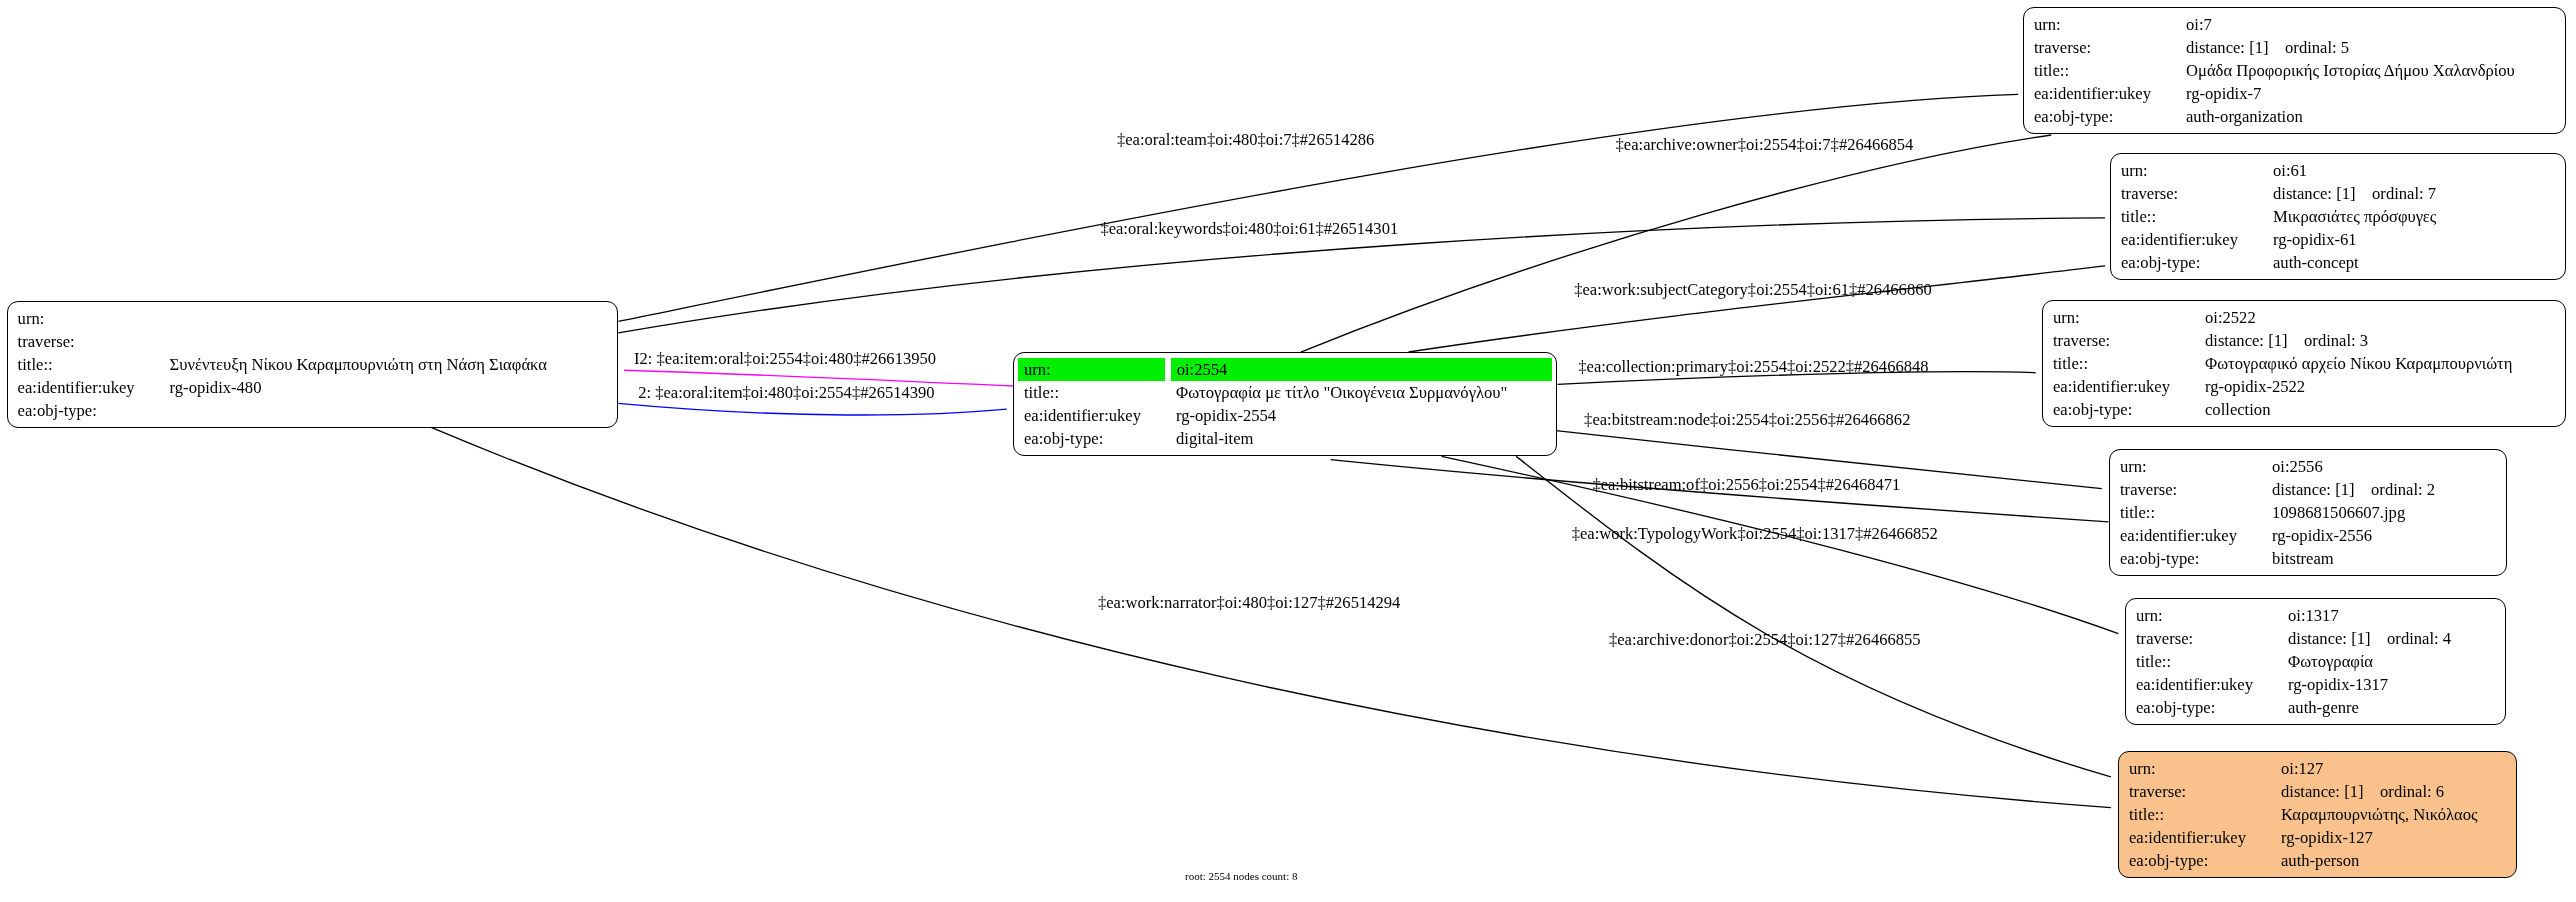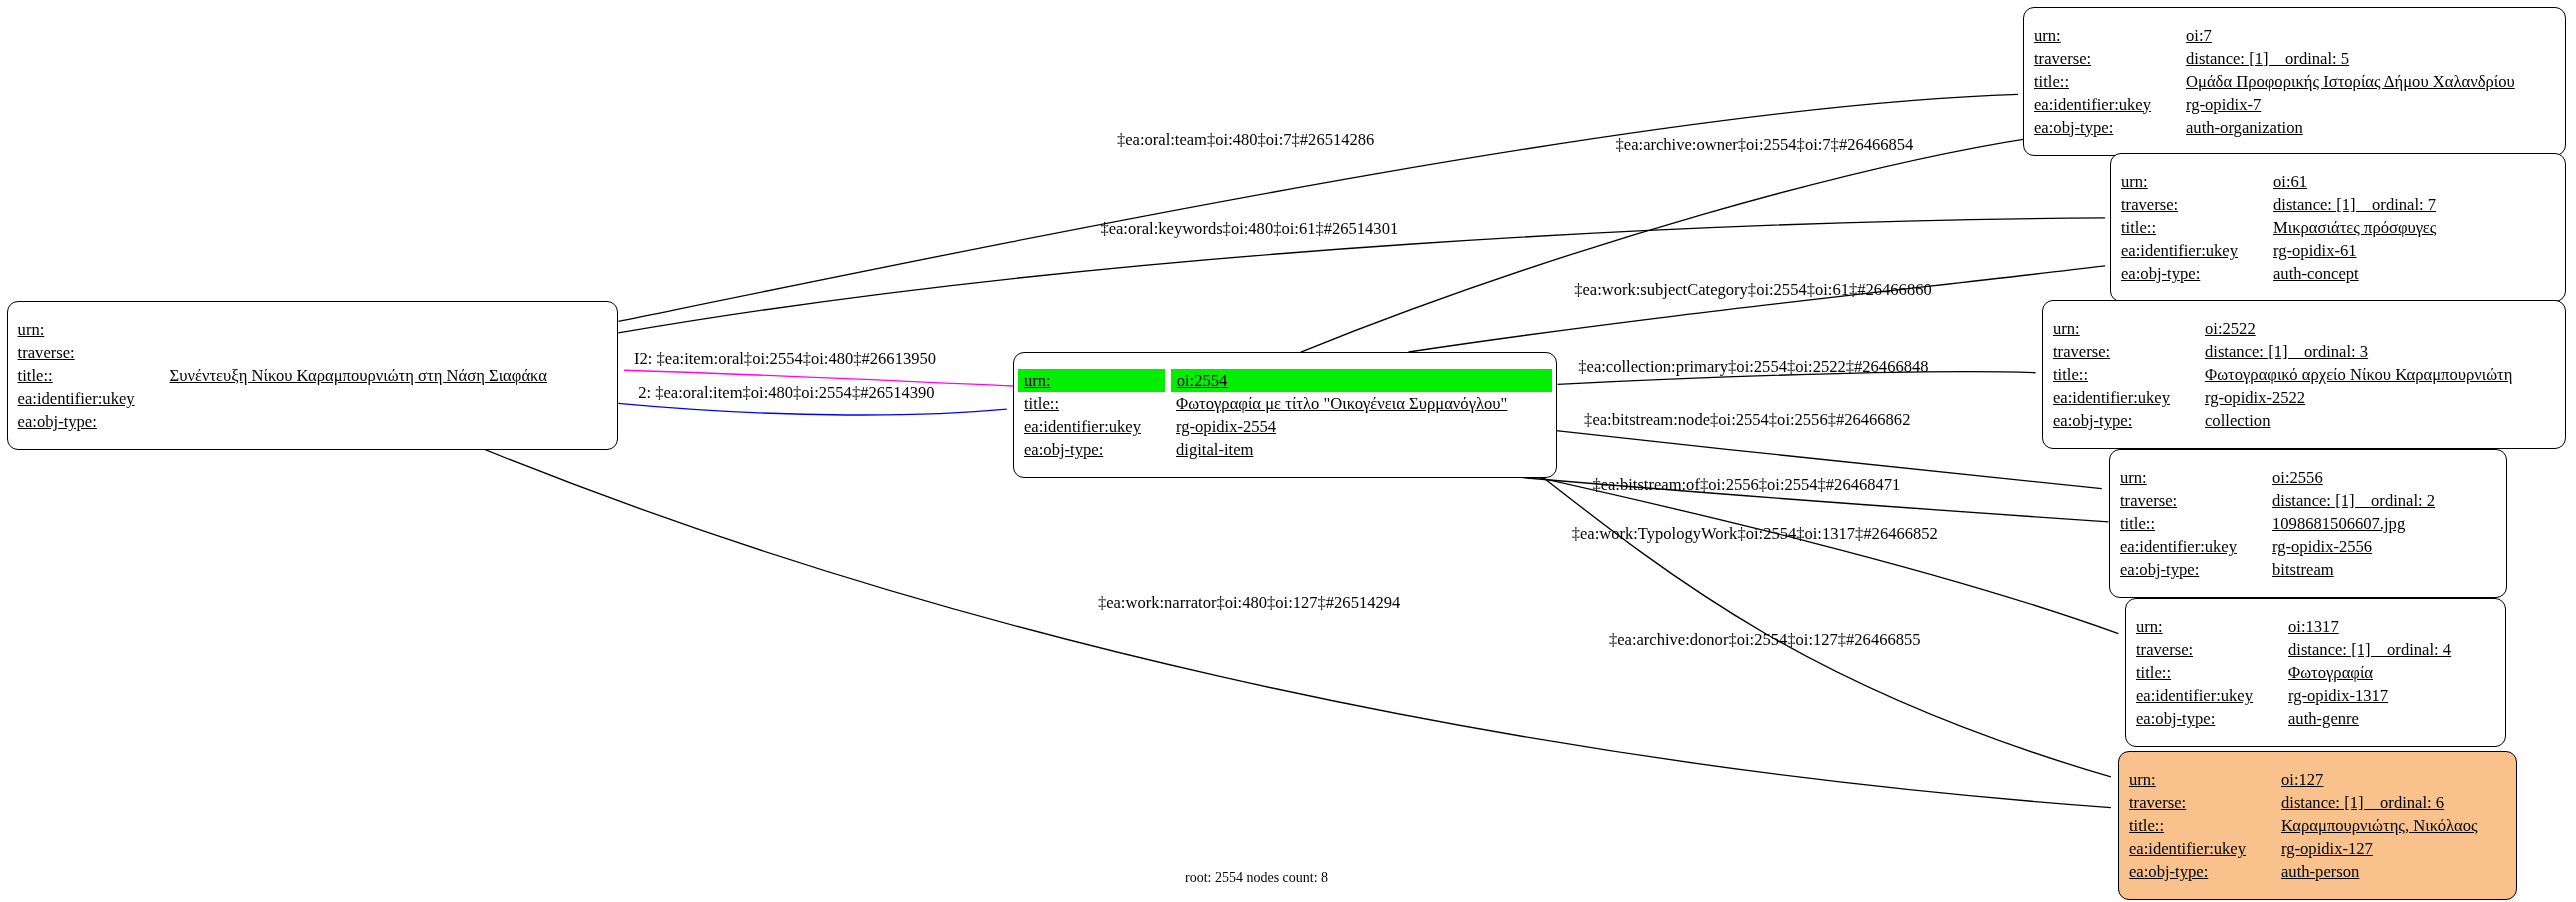--- a/index.html
+++ b/index.html
@@ -2,26 +2,26 @@
 <html style="font-size:13.3px"><head>
 <meta charset="utf-8">
 <style>
   html,body{margin:0;padding:0;background:#ffffff;}
   .canvas{position:relative;width:2576px;height:902px;background:#ffffff;overflow:hidden;
           font-family:"Liberation Serif",serif;color:#000;}
   svg.edges{position:absolute;left:0;top:0;z-index:0;}
   svg.edges path{fill:none;stroke-width:1.6px;}
   svg.edges text{font:20px "Liberation Serif",serif;fill:#000;}
   .node{position:absolute;z-index:1;background:#ffffff;border:1.2px solid #000;border-radius:11px;
-        padding:16px 0;font-size:16.6px;line-height:23px;box-sizing:border-box;text-decoration:underline;}
+        padding:5px 0;font-size:16.6px;line-height:23px;box-sizing:border-box;}
   .node.person{background:#f9c28d;}
   .row{display:grid;grid-template-columns:152px 1fr;padding:0 10px;white-space:pre;}
   .row.hl{padding:0 4.1px;grid-template-columns:147px 1fr;column-gap:5.8px;}
   .row.hl .lbl,.row.hl .val{background:#00ee00;padding-left:5.8px;}
-  .caption{position:absolute;z-index:1;font-size:14px;white-space:pre;}
+  .caption{position:absolute;z-index:1;font-size:11px;white-space:pre;}
 </style>
 </head>
 <body>
 
 <div class="canvas">
 
   <svg class="edges" width="2576" height="902" viewBox="0 0 3109 1089">
     <defs>
       <marker id="arrow-black" markerWidth="12" markerHeight="10" refX="10" refY="4" orient="auto">
         <path d="M0,0 L11,4 L0,8 z" fill="#000000"></path>
@@ -90,20 +90,21 @@
     </div>
     <div class="row">
       <span class="lbl">traverse:</span>
     </div>
     <div class="row">
       <span class="lbl">title::</span>
       <span class="val">Συνέντευξη Νίκου Καραμπουρνιώτη στη Νάση Σιαφάκα</span>
     </div>
     <div class="row">
       <span class="lbl">ea:identifier:ukey</span>
+      <span class="val">rg-opidix-480</span>
     </div>
     <div class="row">
       <span class="lbl">ea:obj-type:</span>
     </div>
   </div>
 
   <div class="node" style="left:1013px;top:352px;width:544px">
     <div class="row hl">
       <span class="lbl">urn:</span>
       <span class="val">oi:2554</span>

